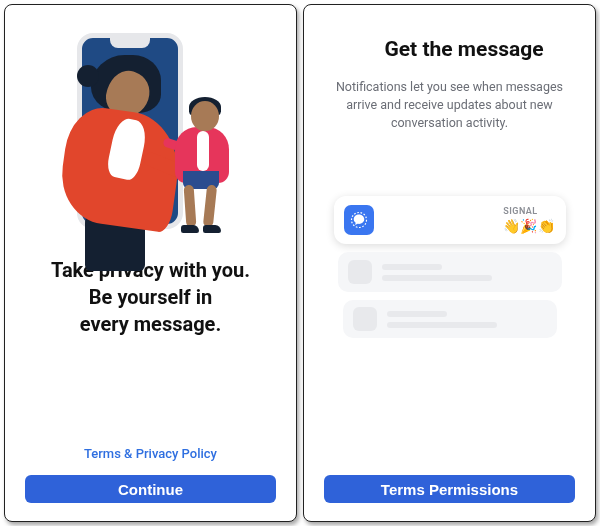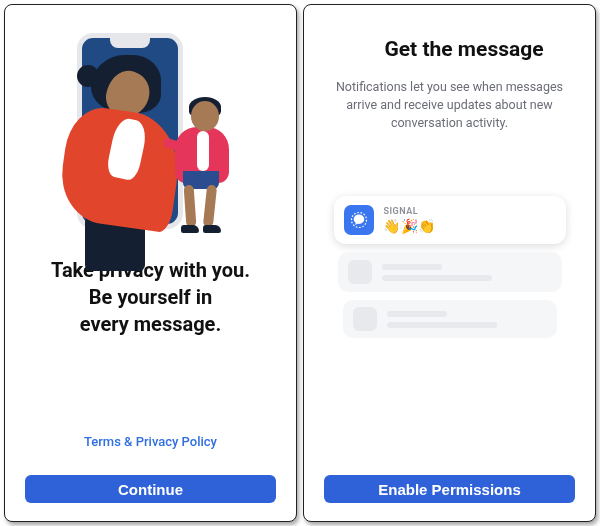--- a/index.html
+++ b/index.html
@@ -249,21 +249,21 @@
     line-height: 1.35;
     padding: 0 6px;
     white-space: pre-line;
   }
   .spacer { flex: 1; }
   .link {
     color: #2f6fe0;
     font-size: 13px;
     font-weight: 500;
     text-align: center;
-    margin-bottom: 26px;
+    margin-bottom: 14px;
     cursor: pointer;
   }
   .primary-btn {
     width: 100%;
     background: #2f62d9;
     color: #fff;
     border: none;
     border-radius: 6px;
     height: 28px;
     font-size: 15px;
@@ -299,20 +299,21 @@
   .notif-card {
     width: 232px;
     height: 48px;
     background: #fff;
     border-radius: 12px;
     box-shadow: 0 2px 8px rgba(0,0,0,0.14);
     display: flex;
     align-items: center;
     padding: 0 10px;
     gap: 10px;
+    justify-content: space-between;
   }
   .app-icon {
     width: 30px;
     height: 30px;
     background: #3a76f0;
     border-radius: 7px;
     display: flex;
     align-items: center;
     justify-content: center;
     flex-shrink: 0;
@@ -418,14 +419,14 @@
       <div class="ghost-icon"></div>
       <div class="ghost-lines">
           <div class="ghost-line1"></div>
           <div class="ghost-line2"></div>
         </div>
     </div>
   </div>
 
   <div class="spacer"></div>
 
-  <button class="primary-btn">Enable Permissions</button>
+  <button class="primary-btn">Terms Permissions</button>
 </div>
 
 </body></html>

